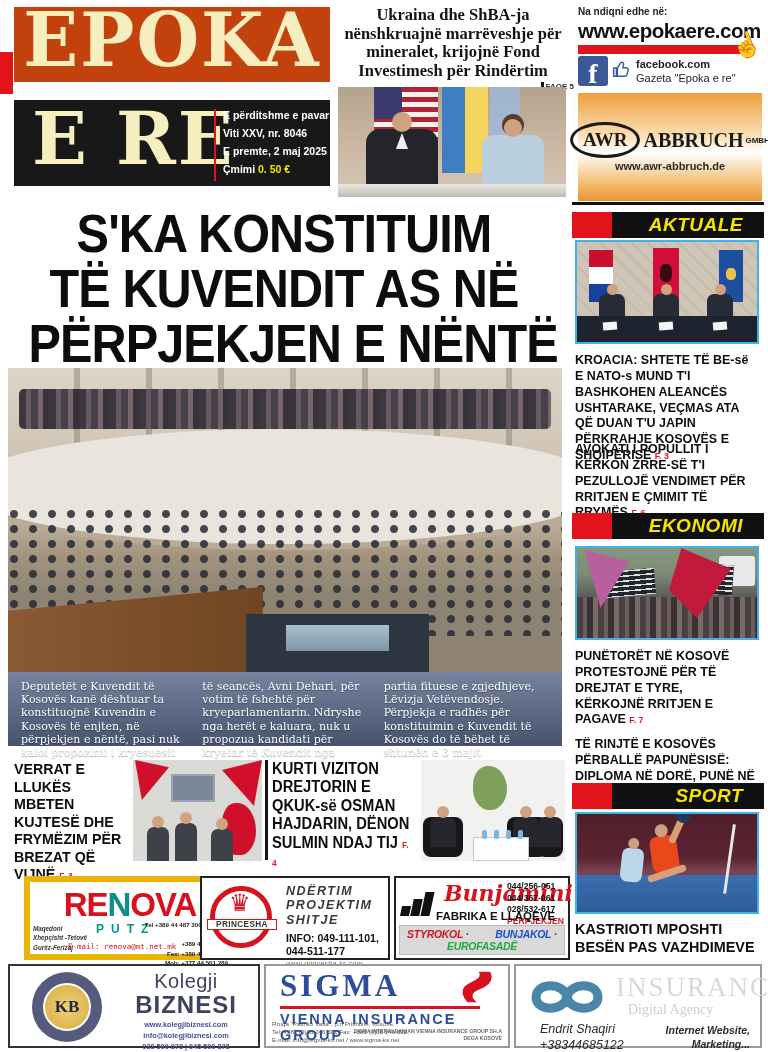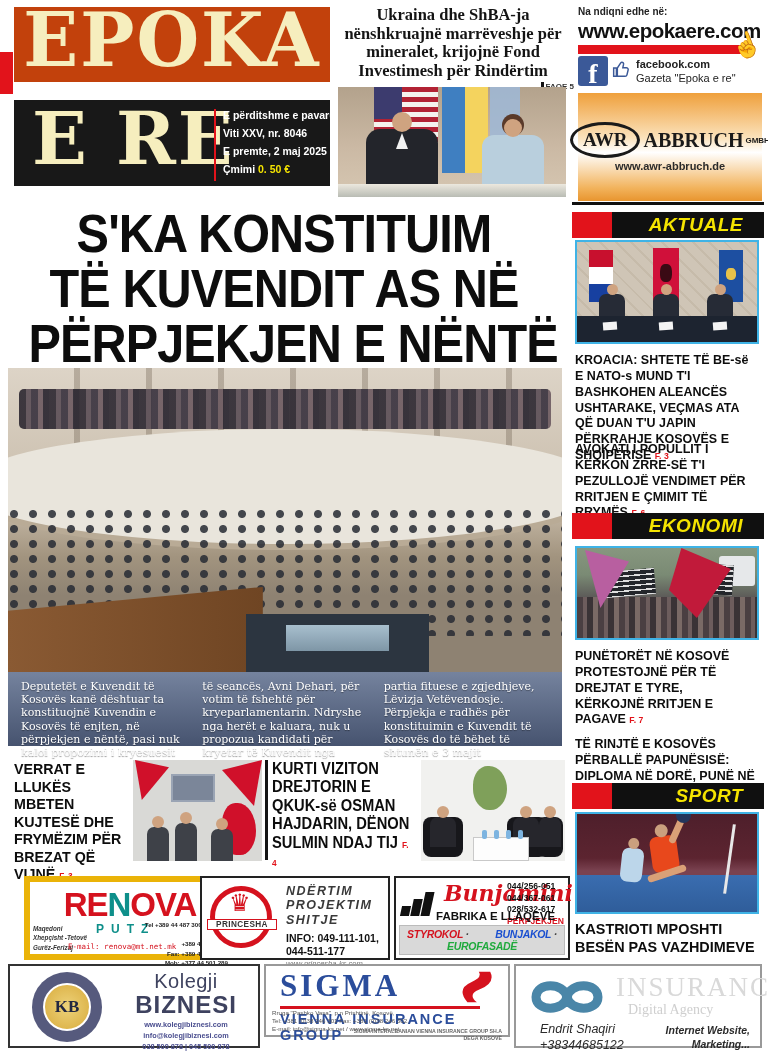--- a/index.html
+++ b/index.html
@@ -159,21 +159,21 @@
   .bj-p1{color:#d5121e;} .bj-p2{color:#1a4fd0;margin-left:24px;} .bj-p3{color:#1faa3c;} .bj-sep{color:#444;}
   
   .kolegji{left:8px;top:964px;width:252px;height:84px;border:2px solid #333;}
   .kb-logo{position:absolute;left:22px;top:6px;width:70px;height:70px;border-radius:50%;background:#565a7d;}
   .kb-inner{position:absolute;left:11px;top:11px;width:48px;height:48px;border-radius:50%;background:radial-gradient(circle,#edd27a,#d8ab3c);border:2px solid #fff;box-sizing:border-box;
             display:flex;align-items:center;justify-content:center;font-family:"Liberation Serif",serif;font-weight:bold;font-size:17px;color:#232741;}
   .kb-right{position:absolute;left:110px;top:4px;width:132px;text-align:center;color:#3e425f;}
   .kb-n1{font-size:20px;letter-spacing:.5px;}
   .kb-n2{font-size:24px;font-weight:bold;letter-spacing:1px;line-height:1;}
   .kb-lines{margin-top:3px;font-size:7.3px;font-weight:bold;color:#4a4e8f;line-height:1.5;}
-  .sigma{left:264px;top:964px;width:246px;height:73px;border:2px solid #999;}
+  .sigma{left:264px;top:964px;width:246px;height:84px;border:2px solid #999;}
   .sg-name{position:absolute;left:14px;top:2px;font-family:"Liberation Serif",serif;font-weight:bold;font-size:31px;letter-spacing:3px;color:#2b4d9b;}
   .sg-swoosh{position:absolute;right:14px;top:3px;}
   .sg-line{position:absolute;left:14px;top:40px;width:200px;height:3px;background:#d5121e;}
   .sg-group{position:absolute;left:14px;top:45px;font-size:14.5px;font-weight:bold;letter-spacing:2px;color:#2b4d9b;}
   .sg-sub{position:absolute;right:6px;top:62px;width:170px;text-align:right;font-size:5.2px;font-weight:bold;color:#666;line-height:1.4;}
   .sg-addr{position:absolute;left:6px;bottom:2px;width:170px;font-size:6.2px;color:#555;line-height:1.3;}
   .infinity{left:514px;top:964px;width:248px;height:84px;border:2px solid #999;}
   .inf-logo{position:absolute;left:8px;top:8px;}
   .inf-name{position:absolute;left:100px;top:6px;font-family:"Liberation Serif",serif;font-size:27px;letter-spacing:2px;color:#d9d9d9;}
   .inf-sub{position:absolute;left:112px;top:36px;font-family:"Liberation Serif",serif;font-size:14px;color:#cfcfcf;}

